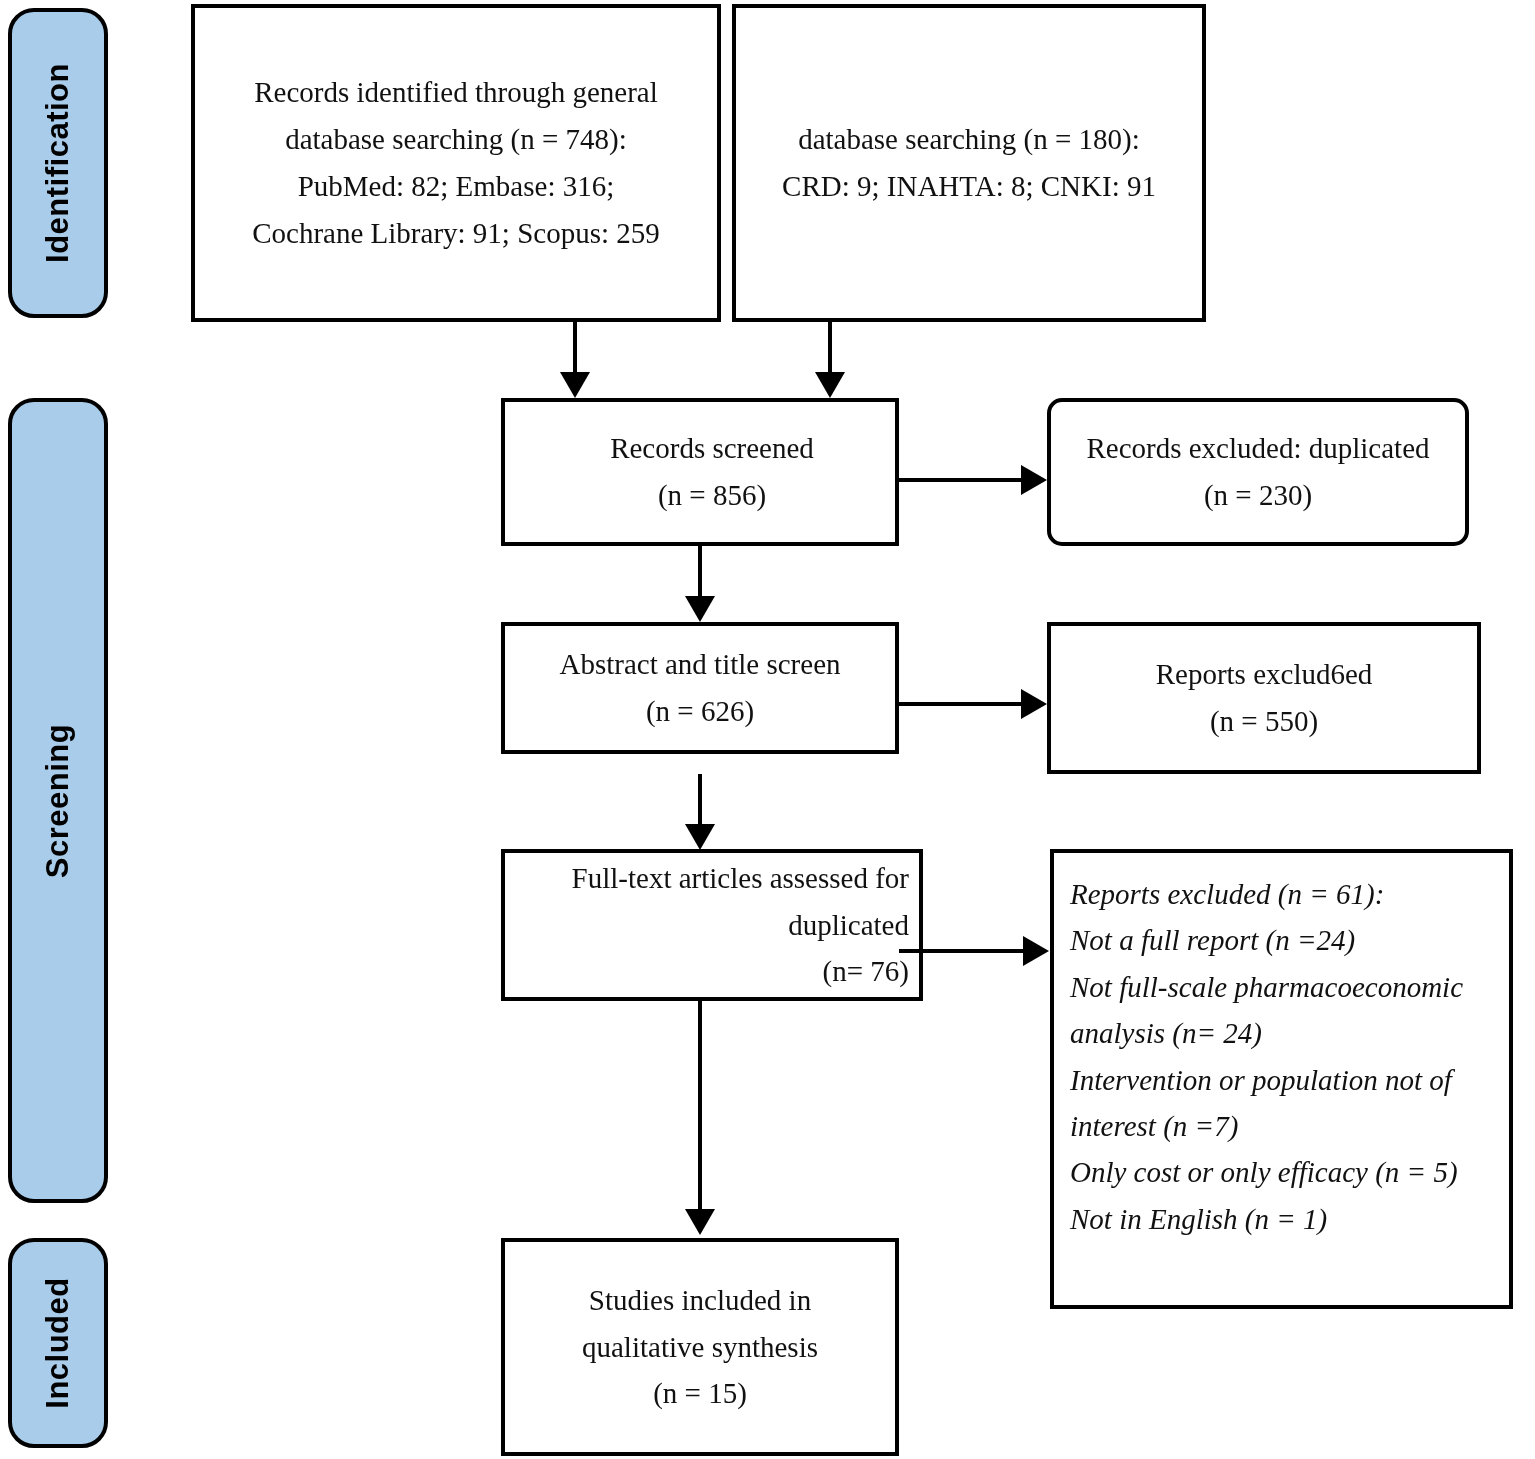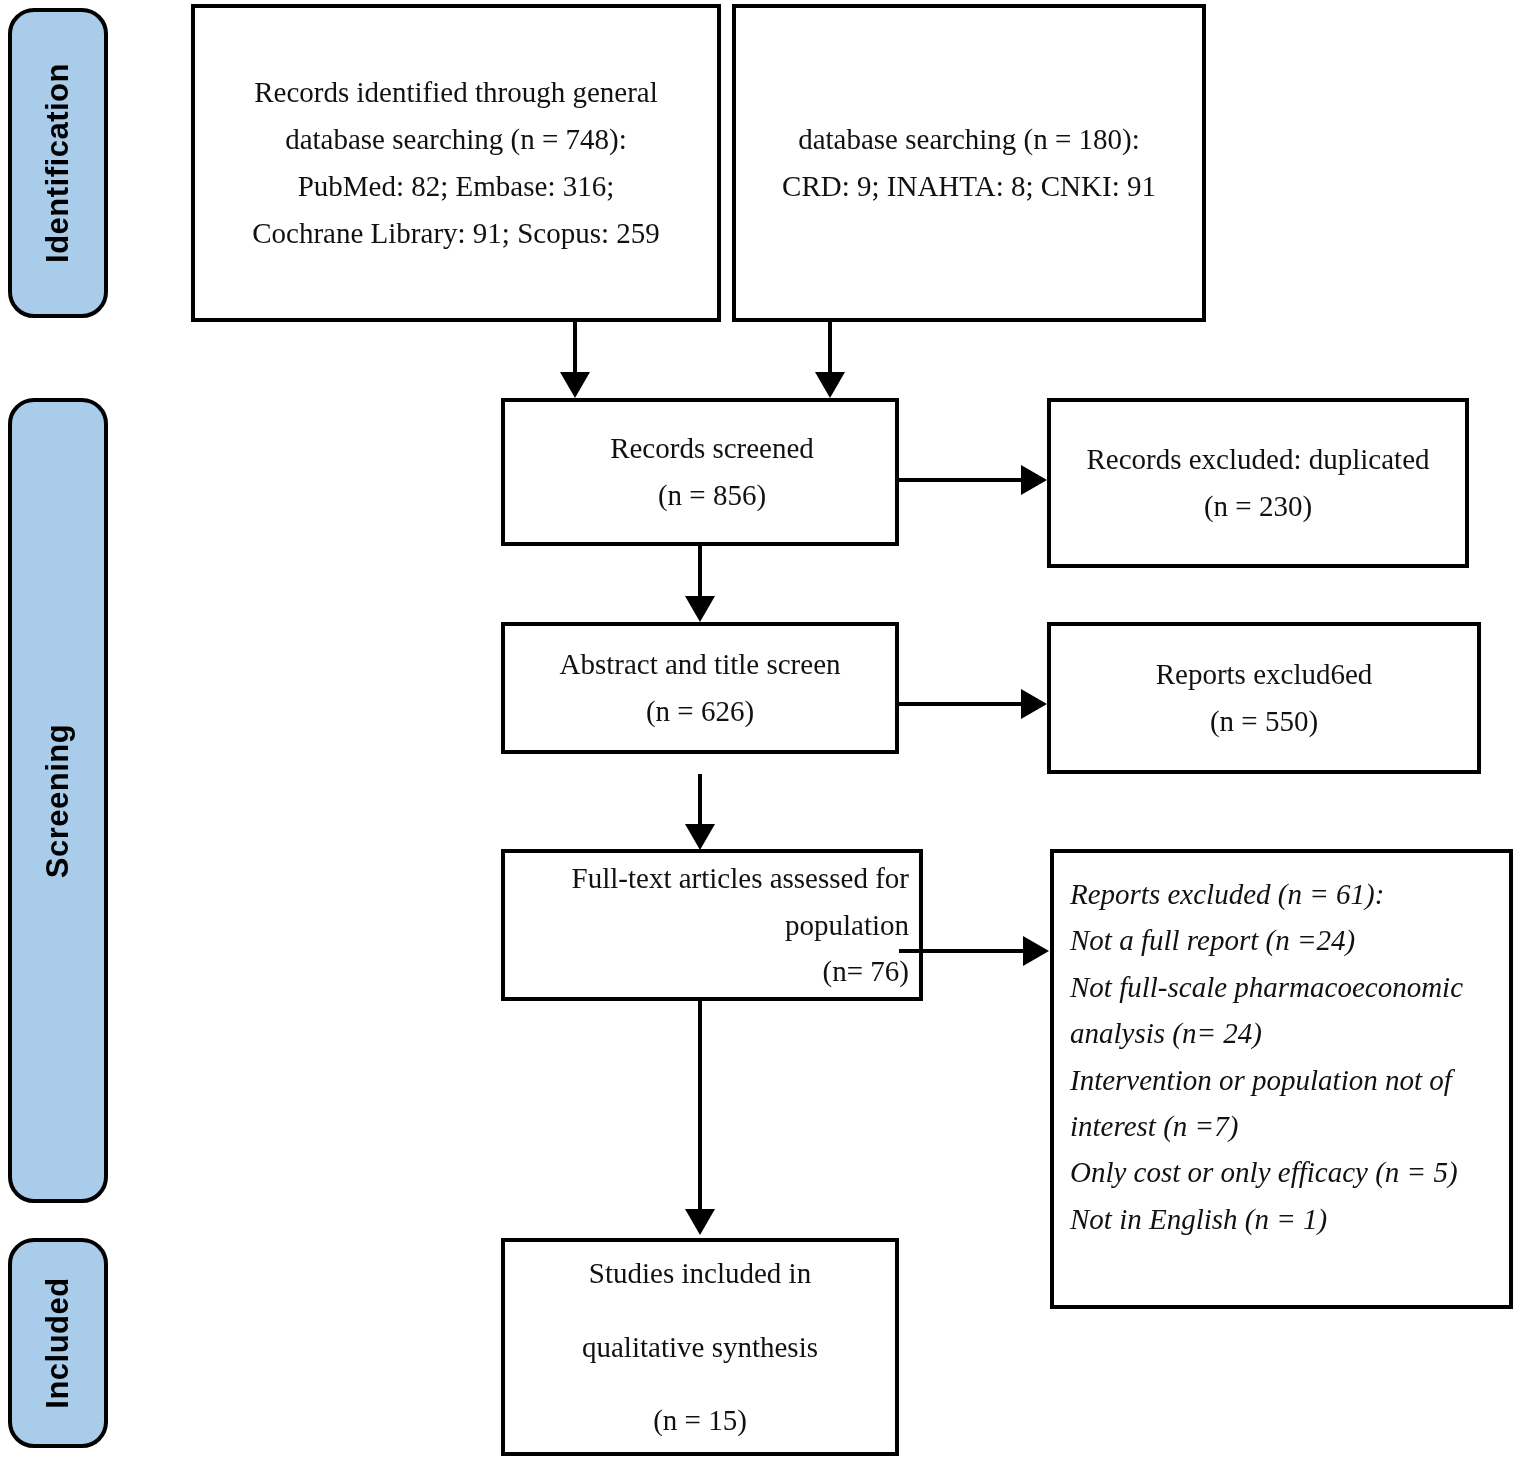--- a/index.html
+++ b/index.html
@@ -126,21 +126,21 @@
   <div class="arrow-down" style="left:560px; top:372px;"></div>
 
   <div class="vline" style="left:828px; top:322px; height:52px;"></div>
   <div class="arrow-down" style="left:815px; top:372px;"></div>
 
   <div class="flow-box" style="left:501px; top:398px; width:398px; height:148px;padding-left:34px;">
     <div class="line">Records screened</div>
     <div class="line">(n = 856)</div>
   </div>
 
-  <div class="flow-box" style="left:1047px; top:398px; width:422px; height:170px;">
+  <div class="flow-box" style="left:1047px; top:398px; width:422px; height:148px;border-radius:15px;">
     <div class="line">Records excluded: duplicated</div>
     <div class="line">(n = 230)</div>
   </div>
 
   <div class="hline" style="left:899px; top:478px; width:124px;"></div>
   <div class="arrow-right" style="left:1021px; top:465px;"></div>
 
   <div class="vline" style="left:698px; top:546px; width:4px; height:52px;"></div>
   <div class="arrow-down" style="left:685px; top:596px;"></div>
 
@@ -155,40 +155,40 @@
   </div>
 
   <div class="hline" style="left:899px; top:702px; width:124px;"></div>
   <div class="arrow-right" style="left:1021px; top:689px;"></div>
 
   <div class="vline" style="left:698px; top:774px; width:4px; height:52px;"></div>
   <div class="arrow-down" style="left:685px; top:824px;"></div>
 
   <div class="flow-box" style="left:501px; top:849px; width:422px; height:152px;align-items:flex-end;">
     <div class="line">Full-text articles assessed for</div>
-    <div class="line">population</div>
+    <div class="line">duplicated</div>
     <div class="line">(n= 76)</div>
   </div>
 
   <div class="flow-box left-text" style="left:1050px; top:849px; width:463px; height:460px;font-style:italic;">
     <div class="line">Reports excluded (n = 61):</div>
     <div class="line">Not a full report (n =24)</div>
     <div class="line">Not full-scale pharmacoeconomic</div>
     <div class="line">analysis (n= 24)</div>
     <div class="line">Intervention or population not of</div>
     <div class="line">interest (n =7)</div>
     <div class="line">Only cost or only efficacy (n = 5)</div>
     <div class="line">Not in English (n = 1)</div>
   </div>
 
   <div class="hline" style="left:899px; top:949px; width:126px;"></div>
   <div class="arrow-right" style="left:1023px; top:936px;"></div>
 
   <div class="vline" style="left:698px; top:1001px; width:4px; height:210px;"></div>
   <div class="arrow-down" style="left:685px; top:1209px;"></div>
 
-  <div class="flow-box" style="left:501px; top:1238px; width:398px; height:218px;gap:27px;">
+  <div class="flow-box" style="left:501px; top:1238px; width:398px; height:218px;">
     <div class="line">Studies included in</div>
     <div class="line">qualitative synthesis</div>
     <div class="line">(n = 15)</div>
   </div>
 
 </div>
 
 </body></html>

